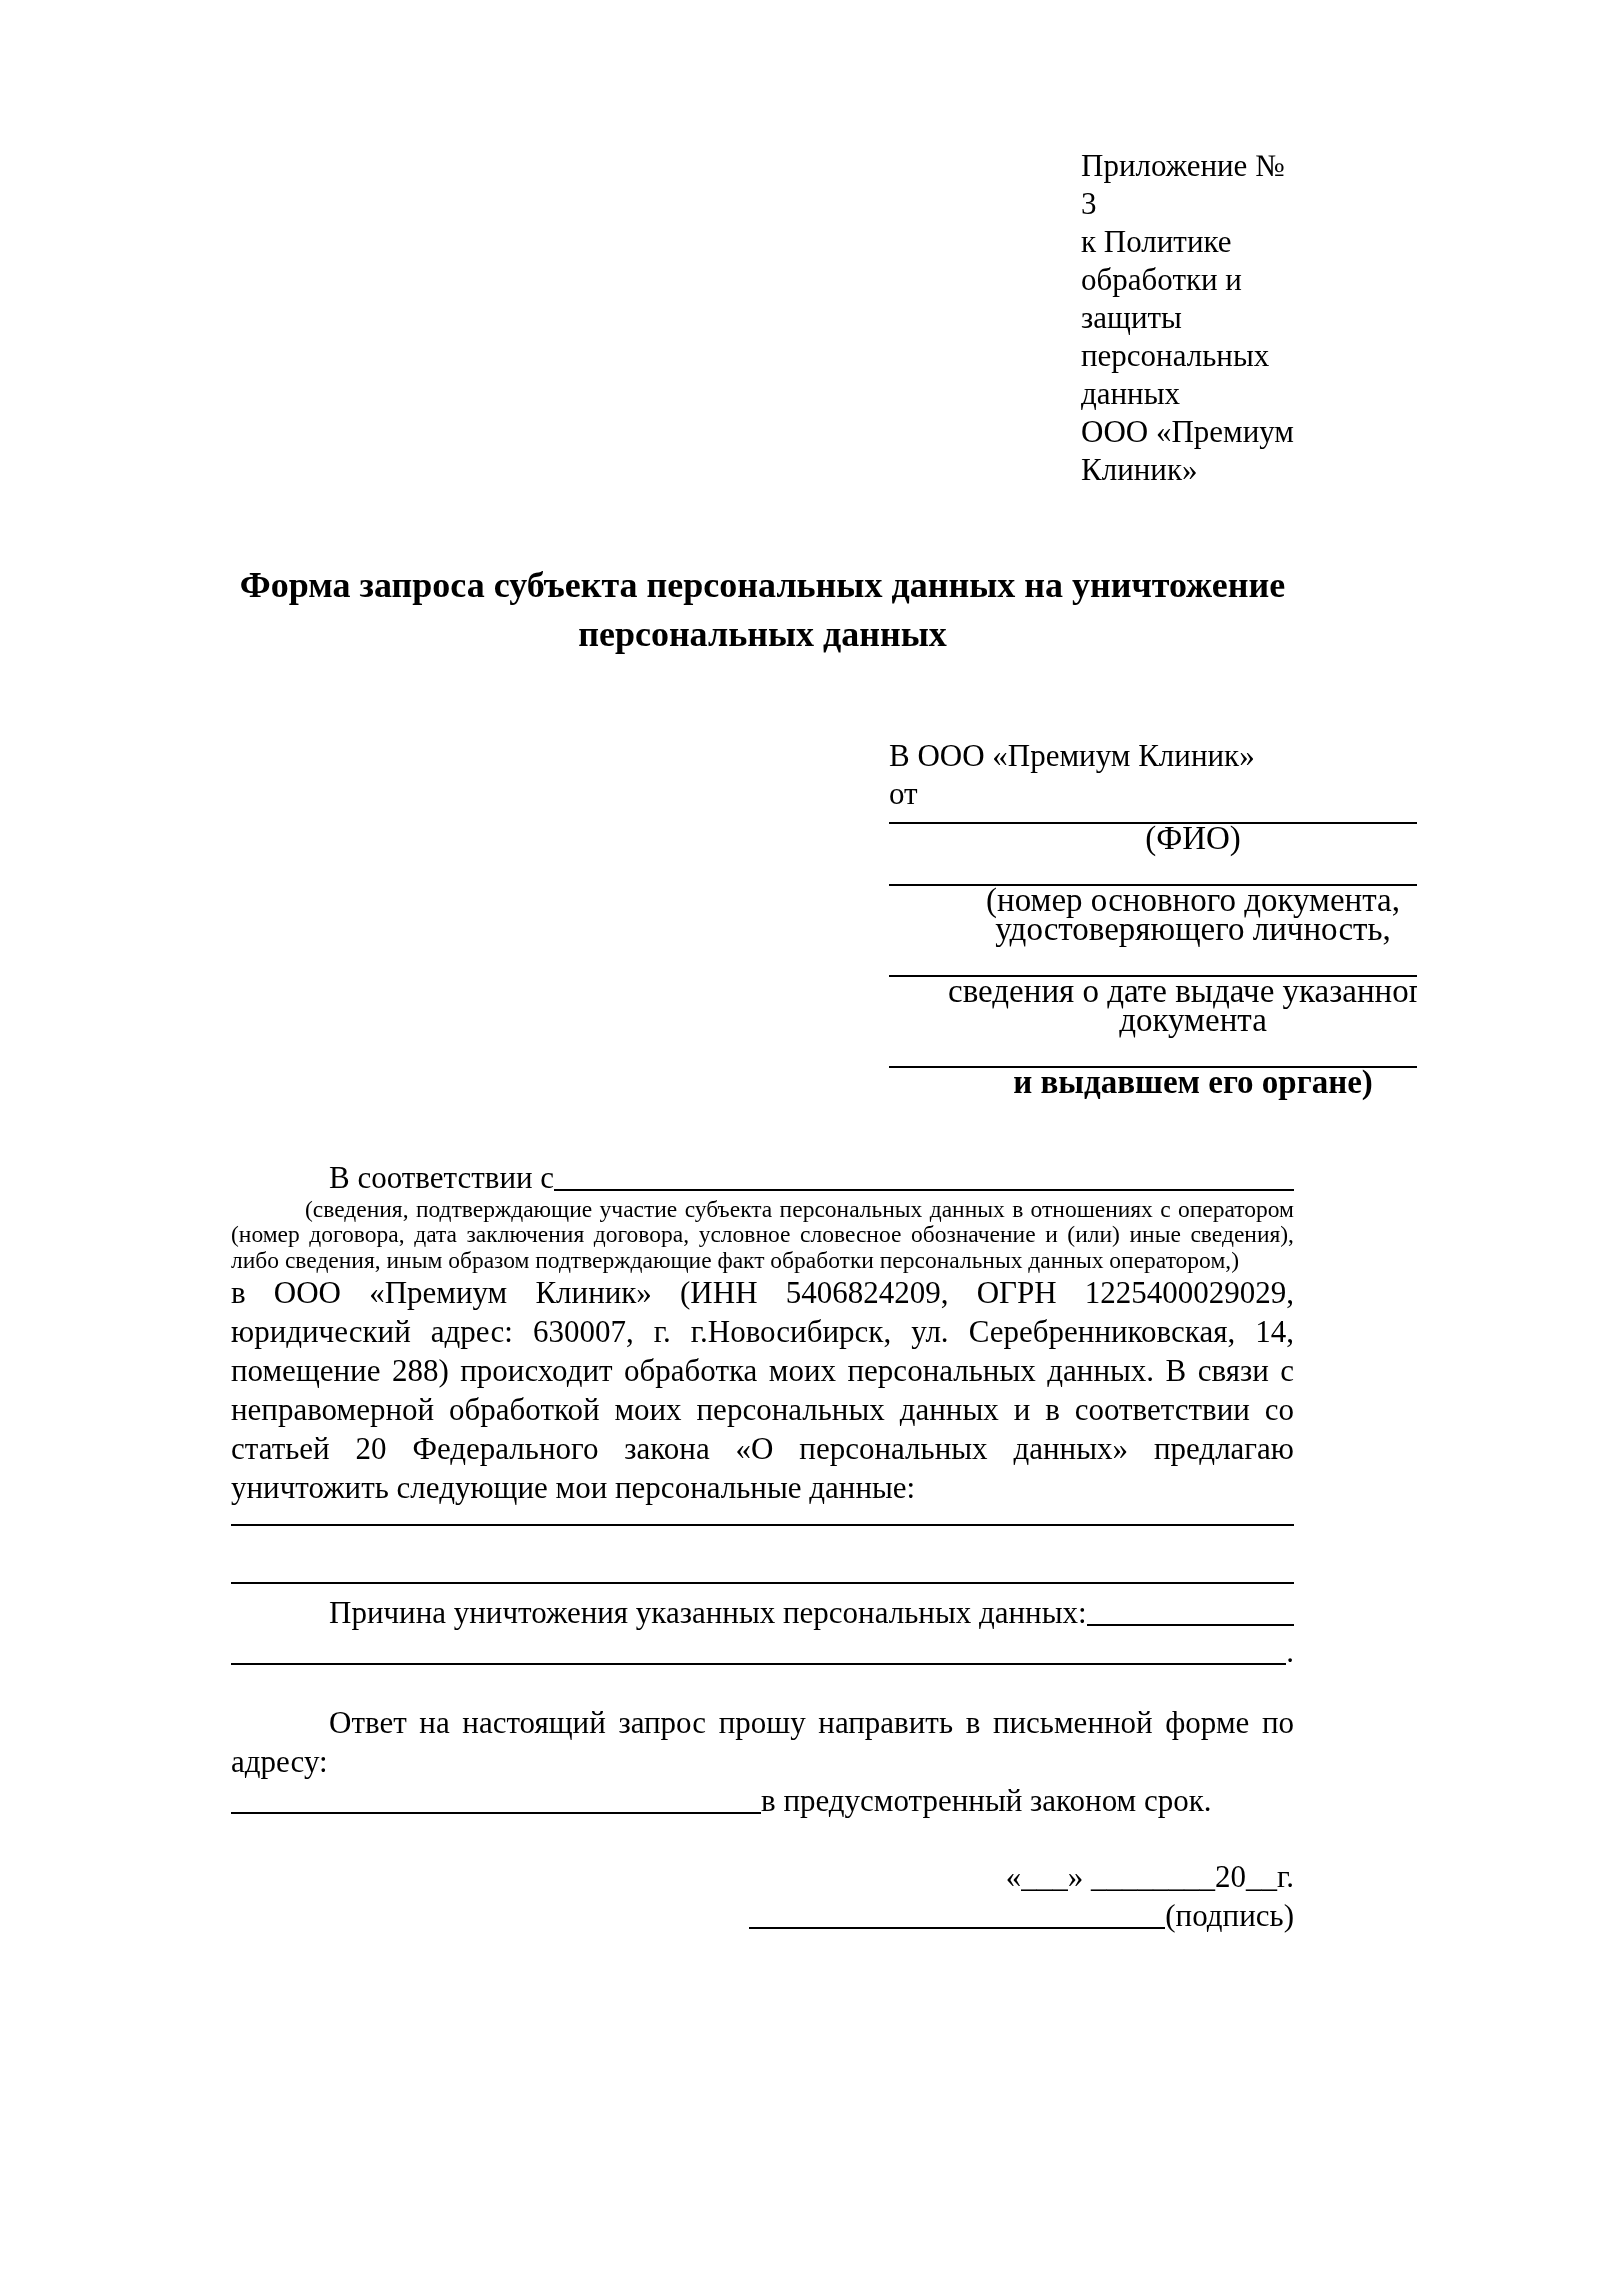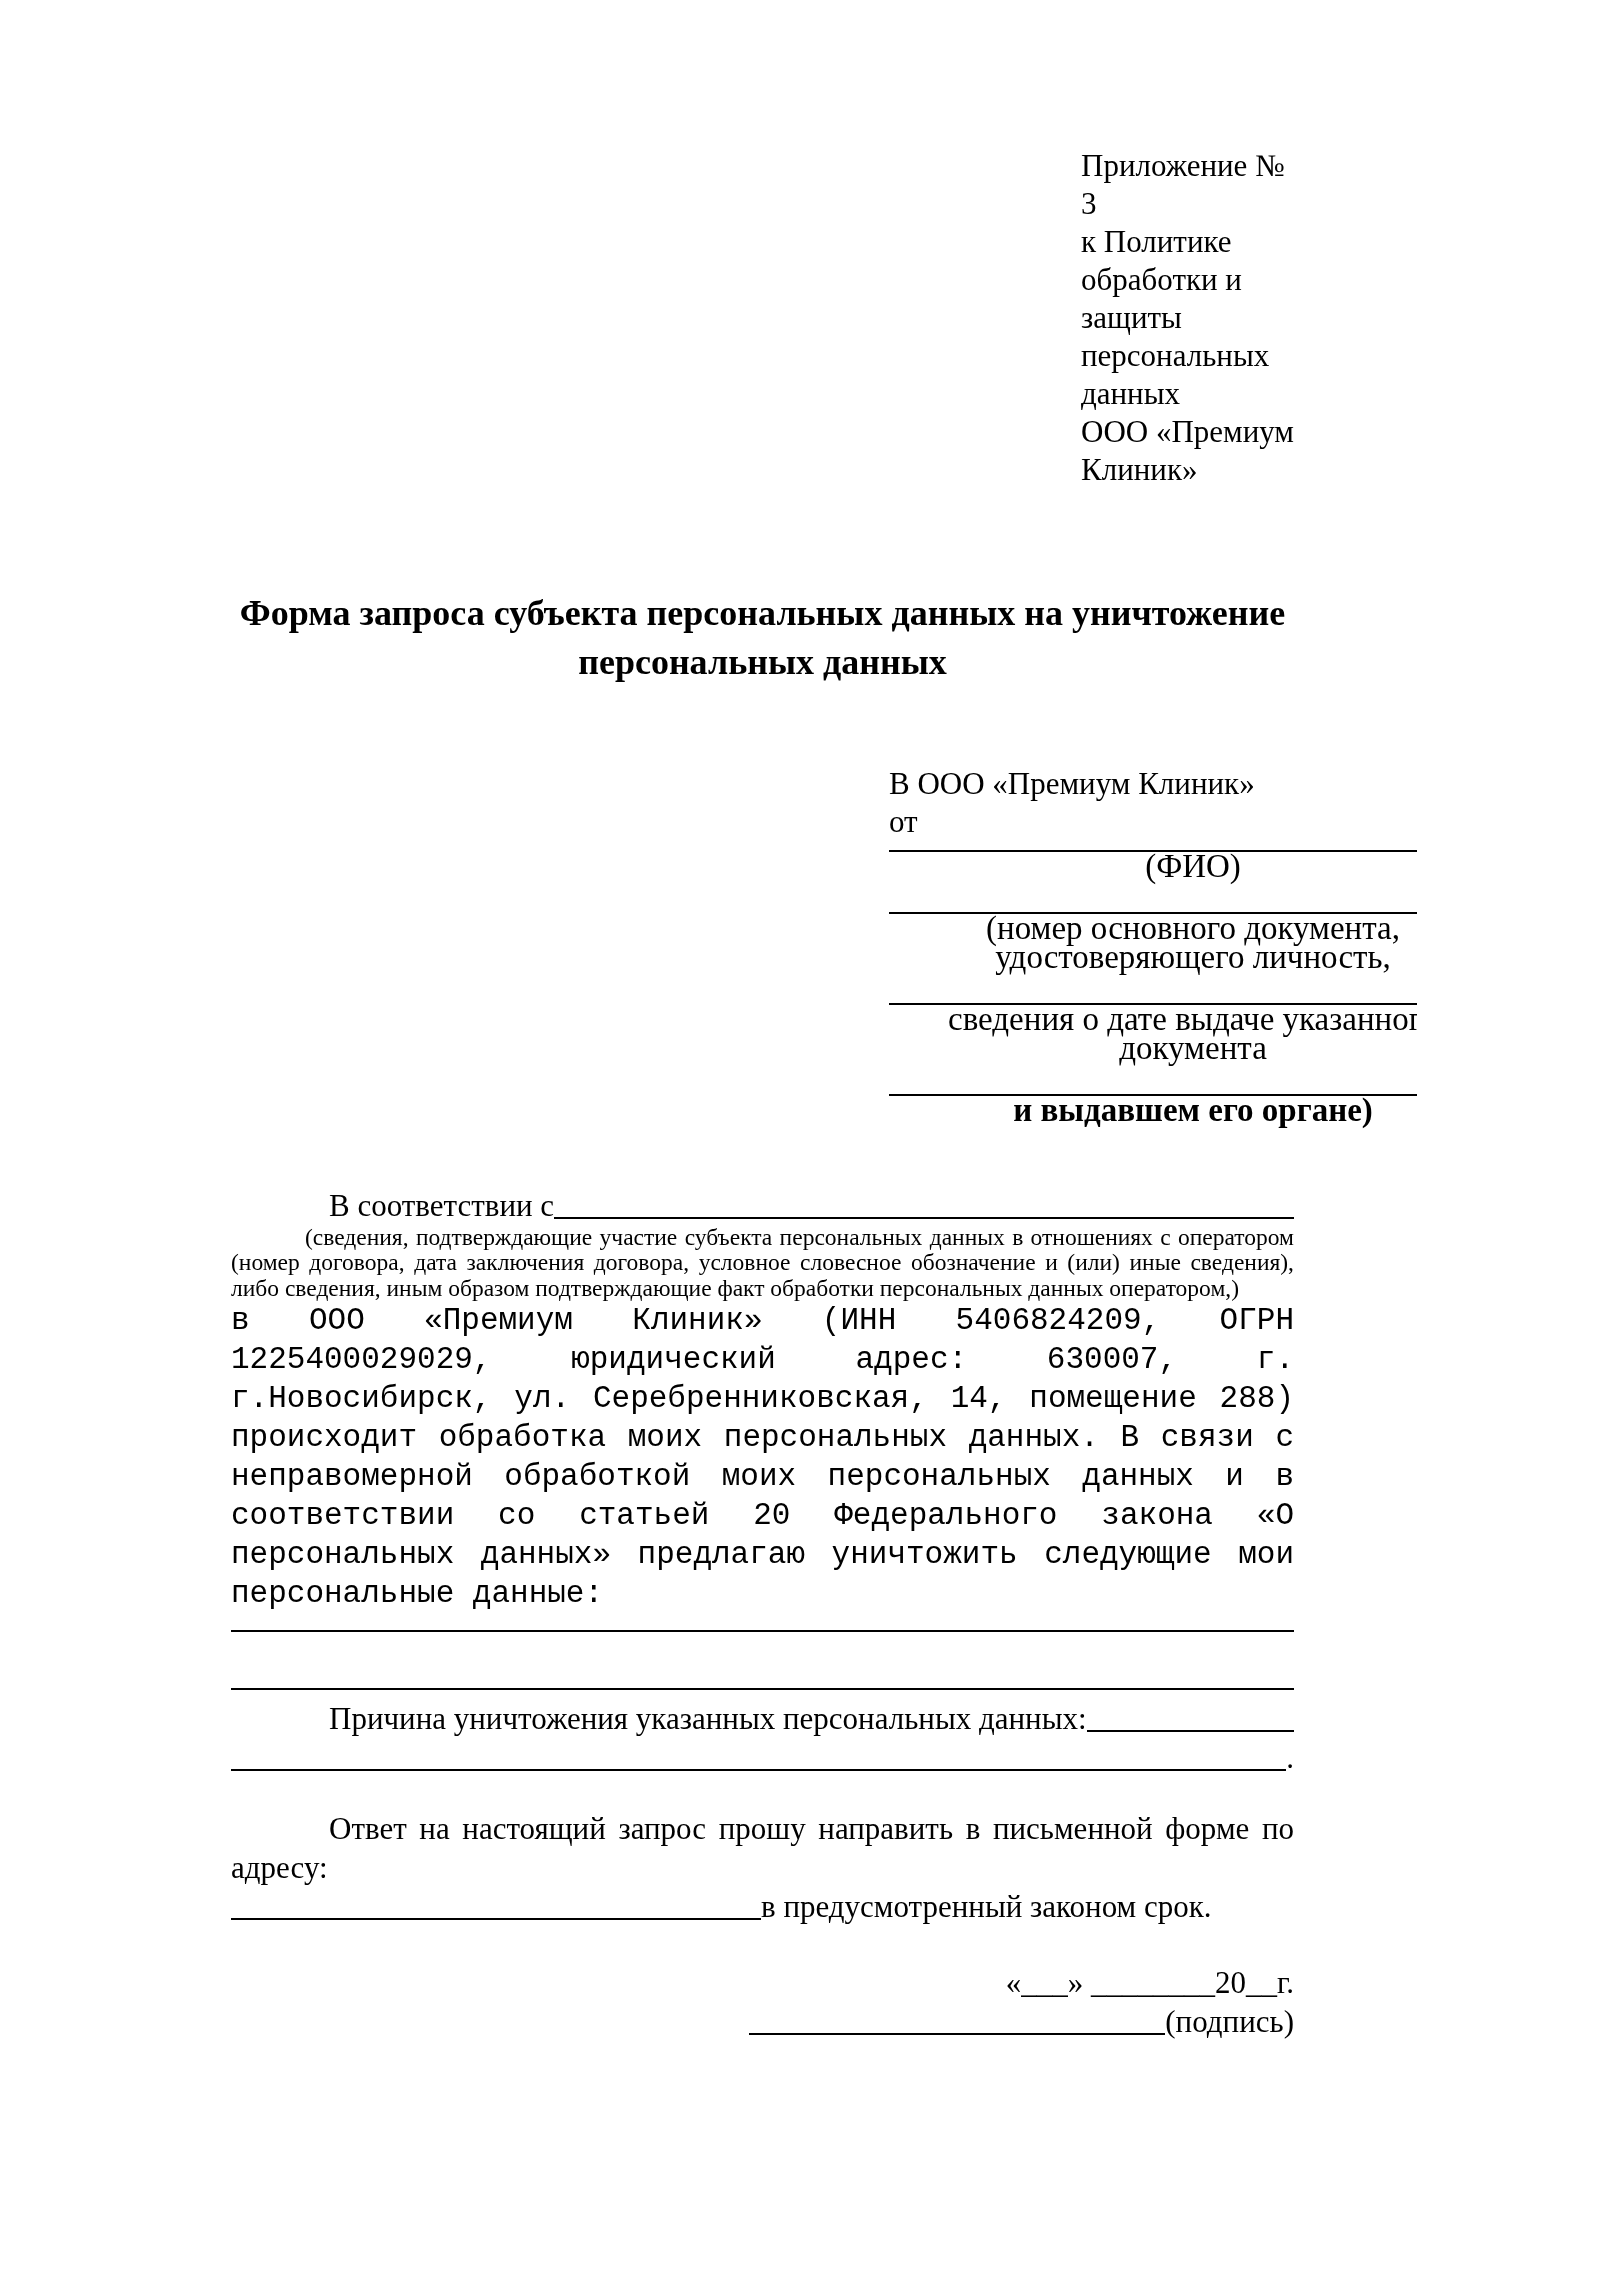--- a/index.html
+++ b/index.html
@@ -15,21 +15,21 @@
     line-height: 39px;
     padding: 147px 123px 0 231px;
     overflow: hidden;
   }
 
   
   .header-note { margin-left: 850px; line-height: 38px; }
 
   
   .doc-title {
-    margin-top: 100px;
+    margin-top: 72px;
     text-align: center;
     font-weight: bold;
     font-size: 36px;
     line-height: 49px;
   }
 
   
   .addressee { margin-top: 78px; margin-left: 658px; width: 608px; line-height: 38px; }
   .addr-rule { height: 0; border-bottom: 2.9px solid #000; }
   .addr-rule.first { margin-top: 8.8px; }
@@ -50,21 +50,21 @@
 
   .accordance-row { margin-top: 61px; }
 
   .fine-print {
     font-size: 23.5px;
     line-height: 25.5px;
     text-align: justify;
     text-indent: 74px;
   }
 
-  .main-paragraph { text-align: justify; font-family: Liberation Mono, monospace; }
+  .main-paragraph { text-align: justify; }
 
   .rule { height: 0; border-bottom: 2.9px solid #000; }
   .rule.blank-a { margin-top: 16.7px; }
   .rule.blank-b { margin-top: 56px; }
 
   .reason-row { margin-top: 9px; }
 
   .response-paragraph {
     text-align: justify;
     text-align-last: justify;

